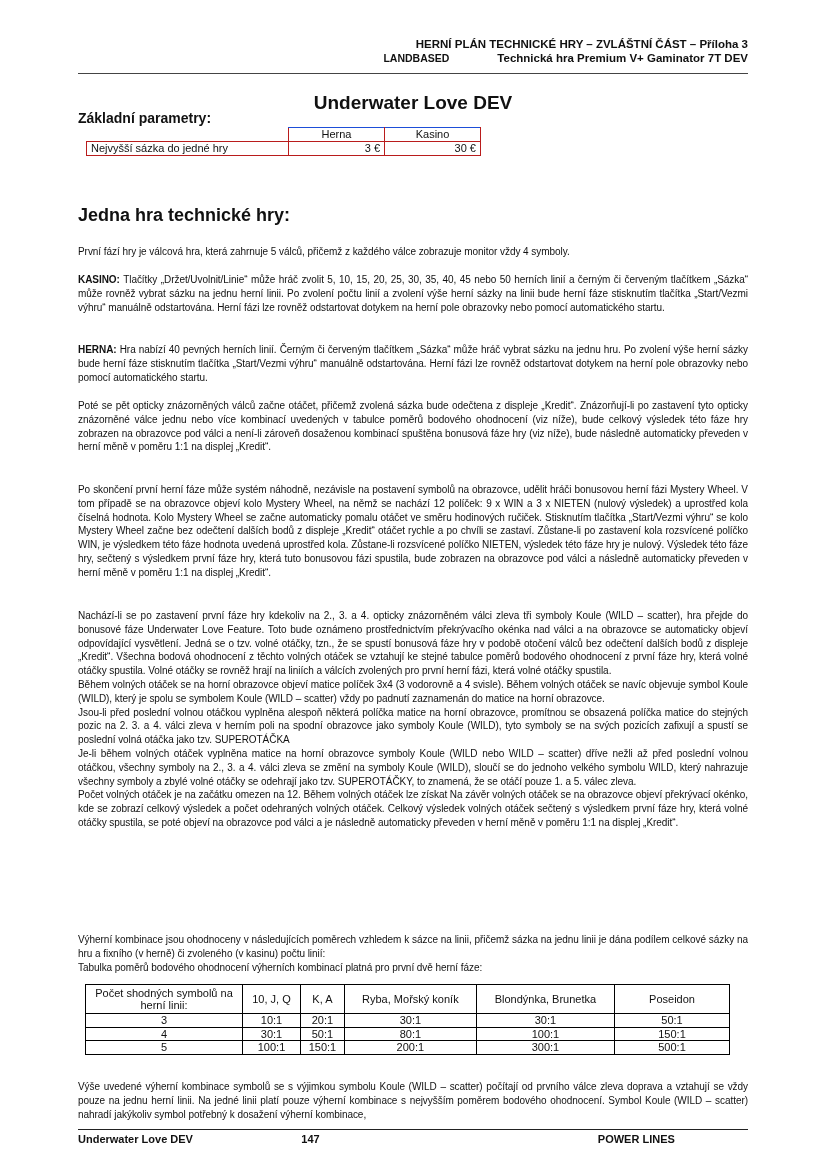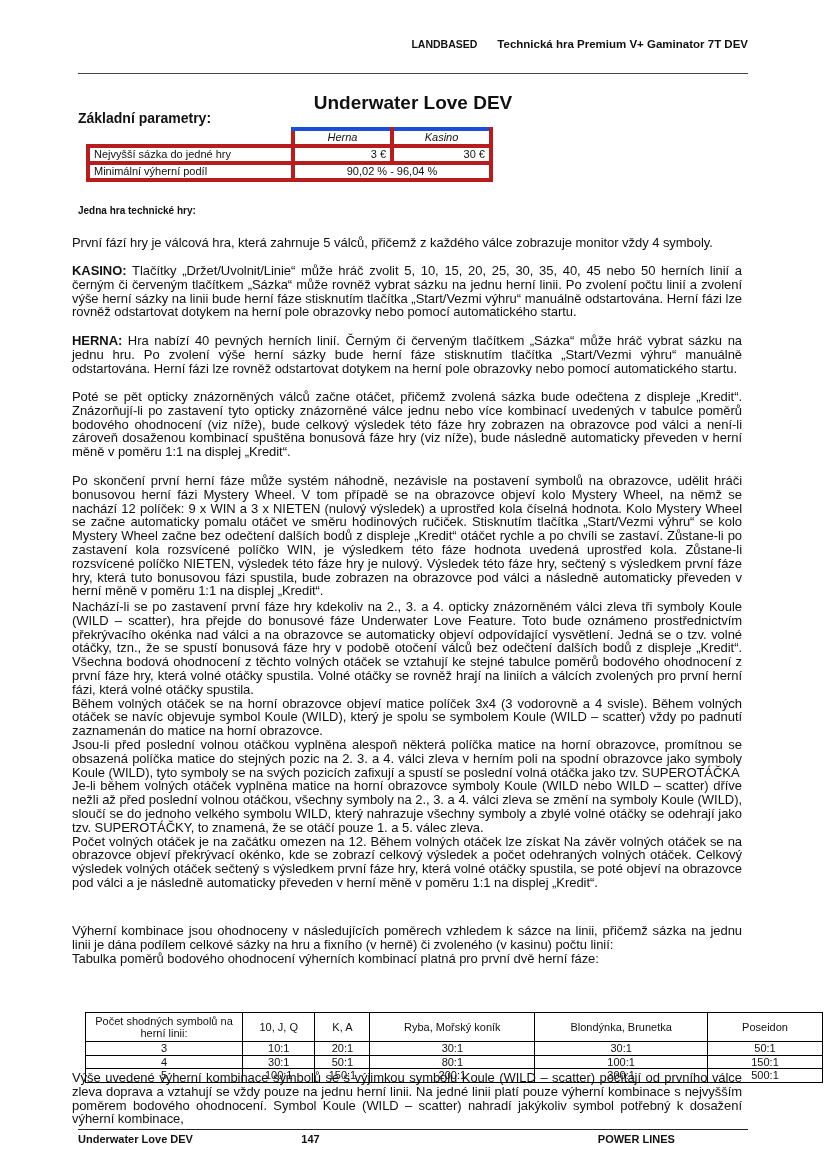--- a/index.html
+++ b/index.html
@@ -2,62 +2,63 @@
 <html><head>
 <meta charset="utf-8">
 <style>
   html, body { margin: 0; padding: 0; background: #ffffff; }
   body { width: 827px; height: 1169px; position: relative; overflow: hidden;
          font-family: "Liberation Sans", sans-serif; color: #111; }
 
   .hdr { position: absolute; left: 78px; top: 37px; width: 670px; text-align: right;
          font-weight: bold; font-size: 11.5px; line-height: 14px; }
   .hdr .l2 { display: flex; justify-content: flex-end; }
-  .hdr .l2 .lb { margin-right: 20px; font-size: 10.5px; }
+  .hdr .l2 .lb { margin-right: 48px; font-size: 10.5px; }
   .hdr-rule { position: absolute; left: 78px; top: 73px; width: 670px; border-top: 1.5px solid #444; }
 
   .title { position: absolute; left: 78px; top: 92px; width: 670px; text-align: center;
            font-weight: bold; font-size: 19px; }
   .params-title { position: absolute; left: 78px; top: 110px; font-weight: bold; font-size: 14px; }
 
   table.params { position: absolute; left: 86px; top: 127px; border-collapse: collapse;
                  font-size: 11px; }
-  table.params td { border: 4px solid #b91c1c; padding: 0 4px; height: 13px; line-height: 13px; }
+  table.params td { border: 1px solid #b91c1c; padding: 0 4px; height: 13px; line-height: 13px; }
   table.params td.blank { border: none; }
   table.params td.lbl { width: 193px; }
   table.params td.num { width: 87px; text-align: right; }
   table.params td.hd { text-align: center; }
   table.params td.span { text-align: center; }
-  table.params tr.first td.hdx { border-top: 4px solid #1d4ed8; font-style: italic; }
+  table.params tr.first td.hdx { border-top: 1px solid #1d4ed8; }
 
-  .h2 { position: absolute; left: 78px; top: 205px; font-weight: bold; font-size: 10px; }
+  .h2 { position: absolute; left: 78px; top: 205px; font-weight: bold; font-size: 18px; }
 
-  .txt { position: absolute; left: 72px; width: 670px; font-size: 13px; line-height: 13.8px;
-         text-align: justify; letter-spacing: -0.05px; }
+  .txt { position: absolute; left: 78px; width: 670px; font-size: 10px; line-height: 13.8px;
+         text-align: justify; letter-spacing: -0.05px; margin-top: 9px; }
   .txt p { margin: 0; }
   .u { font-weight: bold; }
   .i { }
 
-  table.pay { position: absolute; left: 85px; top: 1012px; border-collapse: collapse;
-              font-size: 11px; width: 738px; }
+  table.pay { position: absolute; left: 85px; top: 984px; border-collapse: collapse;
+              font-size: 11px; width: 645px; }
   table.pay td { border: 1px solid #000; text-align: center; padding: 0 3px; line-height: 12.5px; }
   table.pay tr.head td { height: 28px; }
   table.pay tr.row td { height: 12.5px; }
 
   .ftr-rule { position: absolute; left: 78px; top: 1129px; width: 670px; border-top: 1.5px solid #222; }
   .ftr { position: absolute; left: 78px; top: 1133px; width: 670px; display: flex;
          justify-content: space-between; font-weight: bold; font-size: 11px; }
   .ftr span { flex: 1; }
   .ftr .c { text-align: left; }
   .ftr .r { text-align: center; }
 </style>
 </head>
 <body>
 
 <div class="hdr">
+  <div>HERNÍ PLÁN TECHNICKÉ HRY – ZVLÁŠTNÍ ČÁST – Příloha 3</div>
   <div class="l2">
     <span class="lb">LANDBASED</span>
     <span>Technická hra Premium V+ Gaminator 7T DEV</span>
   </div>
 </div>
 <div class="hdr-rule"></div>
 
 <div class="title">Underwater Love DEV</div>
 <div class="params-title">Základní parametry:</div>
 
@@ -65,24 +66,20 @@
   <tbody>
       <tr class="first">
     <td class="blank"></td>
     <td class="hd hdx num" style="text-align:center">Herna</td>
     <td class="hd hdx num" style="text-align:center">Kasino</td>
   </tr>
   <tr>
     <td class="lbl">Nejvyšší sázka do jedné hry</td>
     <td class="num">3 €</td>
     <td class="num">30 €</td>
-  </tr>
-  <tr>
-    <td class="lbl">Minimální výherní podíl</td>
-    <td class="span" colspan="2">90,02 % - 96,04 %</td>
   </tr>
 </tbody>
   </table>
 
 <div class="h2">Jedna hra technické hry:</div>
 
 <div class="txt" style="top:236px">
   <p>První fází hry je válcová hra, která zahrnuje 5 válců, přičemž z každého válce zobrazuje monitor vždy 4 symboly.</p>
 </div>
 

